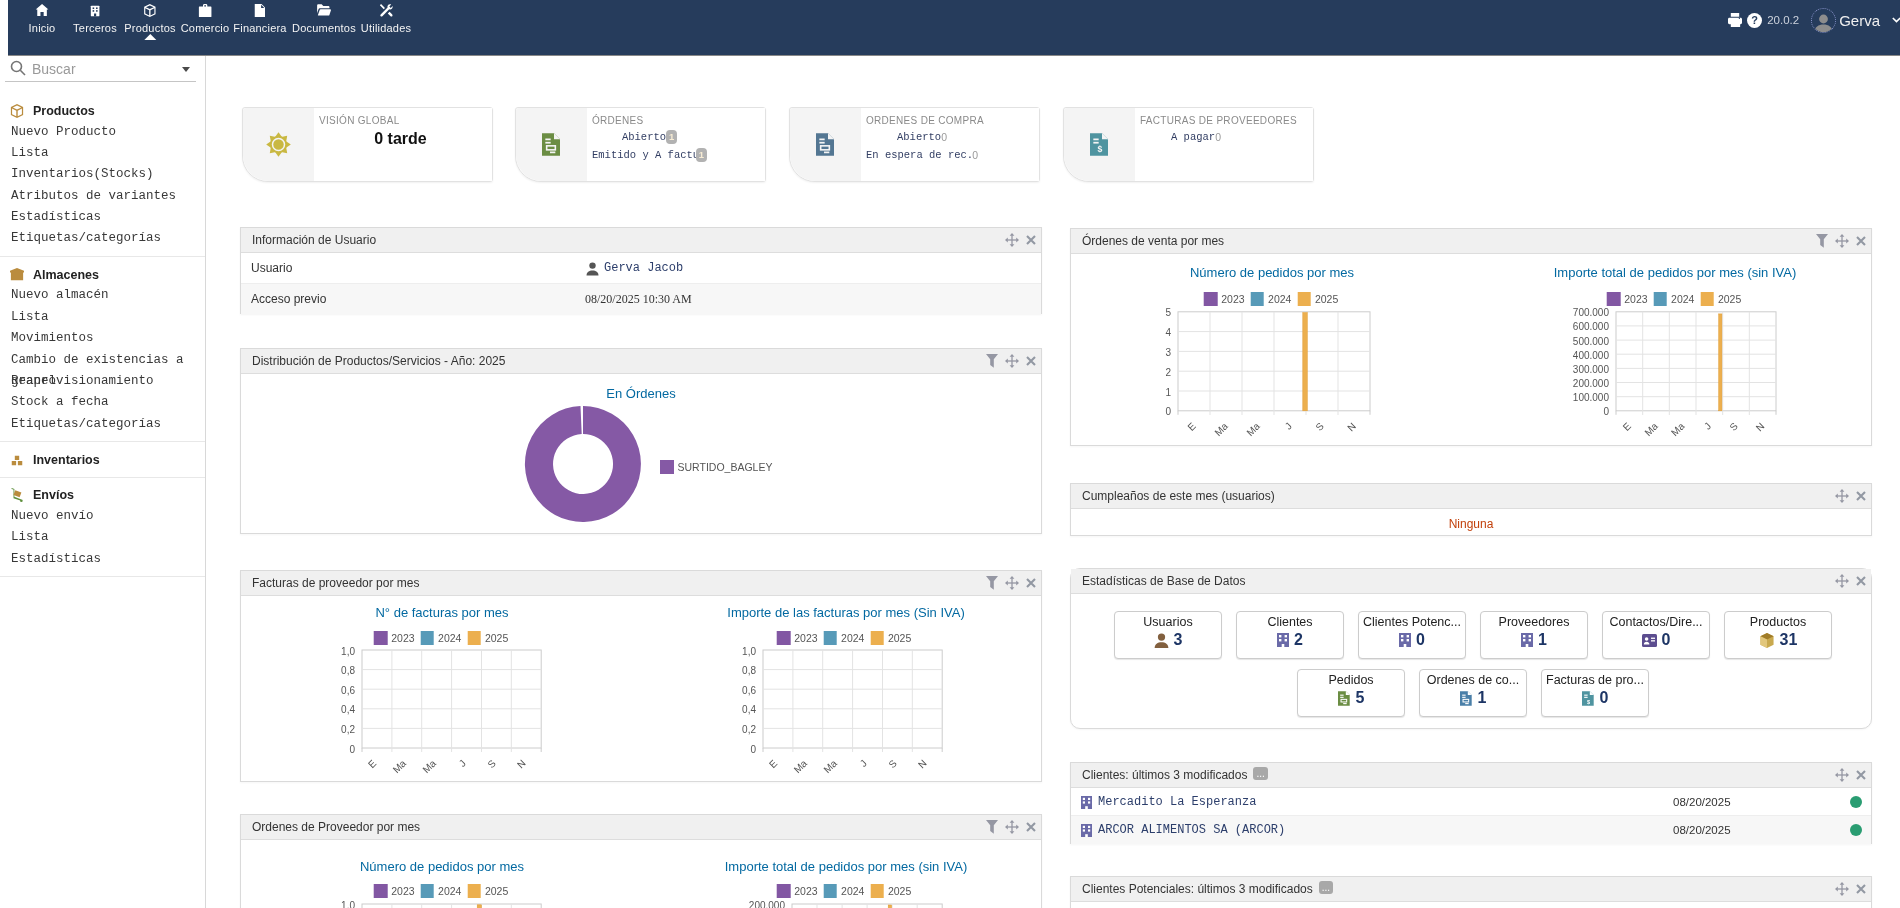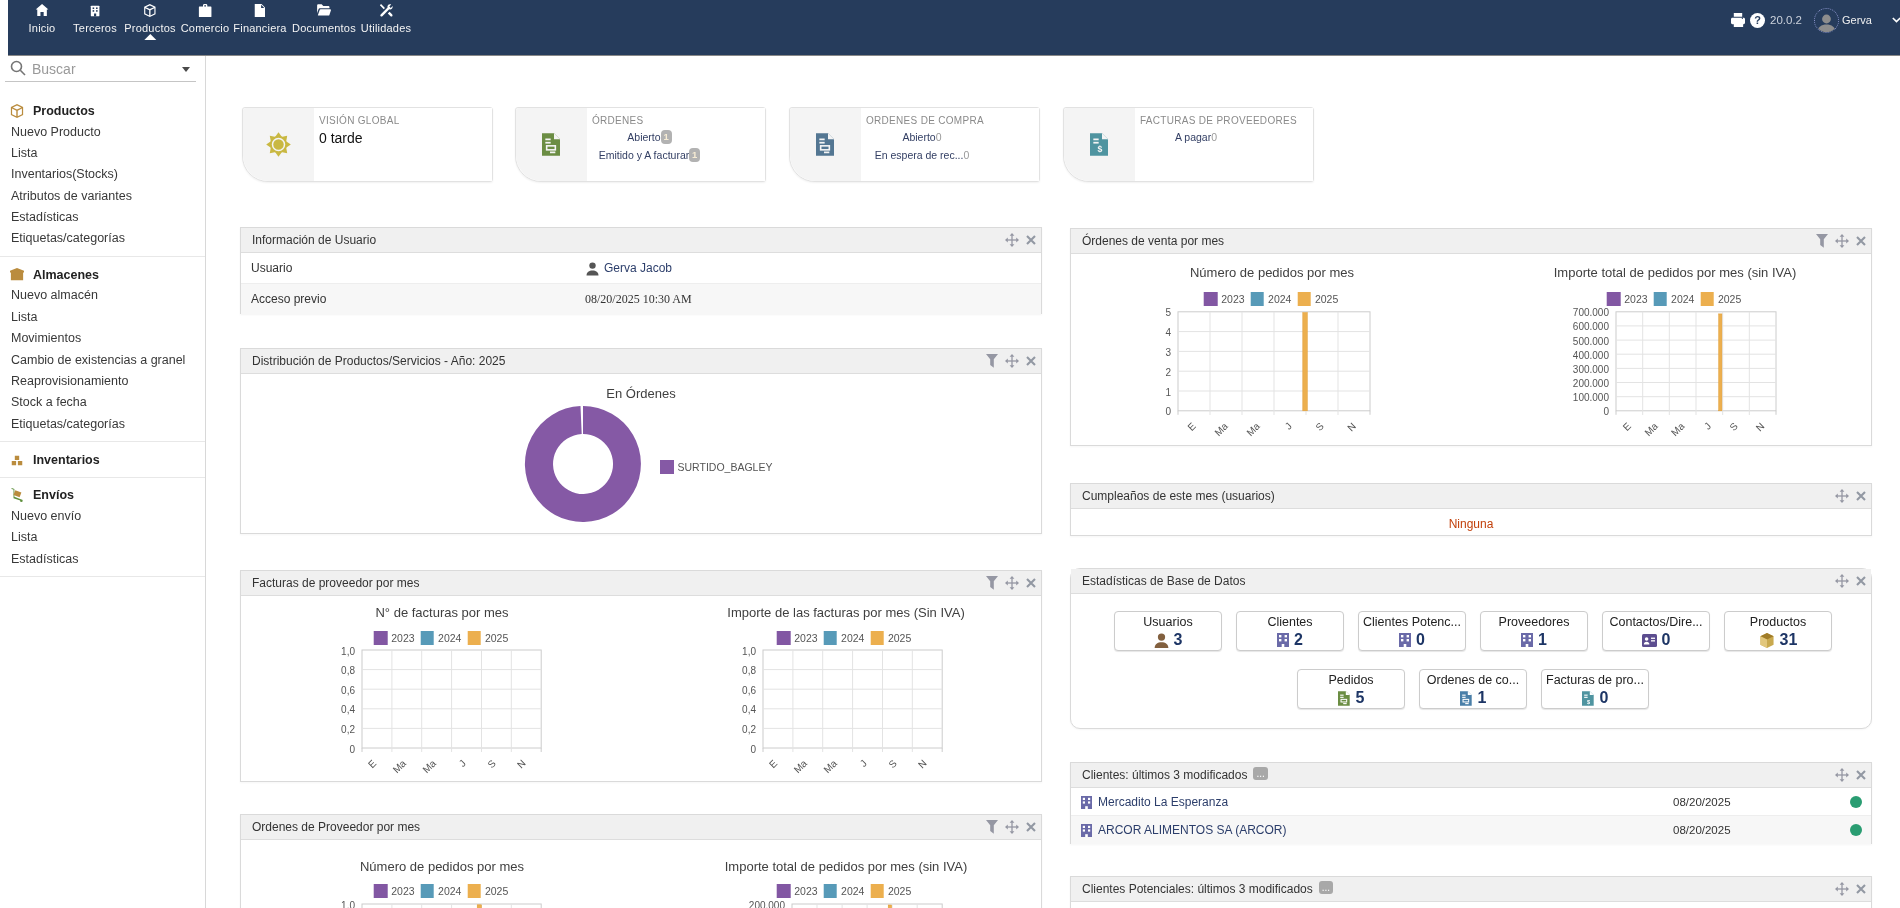--- a/index.html
+++ b/index.html
@@ -1,71 +1,71 @@
 <!DOCTYPE html>
 <html lang="es"><head>
 <meta charset="utf-8">
 <title>Dashboard</title>
 <style>
 * { margin:0; padding:0; box-sizing:border-box; }
 html,body { width:1900px; height:908px; overflow:hidden; font-family:"Liberation Sans", sans-serif; background:#ffffff; }
-a { text-decoration:none; }
+a { text-decoration:none;font-family:Liberation Mono, monospace; }
 
 
 .topbar { position:absolute; left:8px; top:0; width:1900px; height:56px; background:#263c5c; border-bottom:1px solid #888; z-index:10; }
 .topmenu { position:absolute; top:0; left:0; height:40px; }
 .topmenu .tmi { position:absolute; top:0; height:40px; transform:translateX(-50%); text-align:center; color:#f0f0f0; padding-top:4px; font-size:11px; white-space:nowrap; }
 .topmenu .tmi .ticon { height:16px; line-height:15px; margin-bottom:2px; }
 .topmenu .tmi .tlabel { font-size:11px; color:#f4f4f4; letter-spacing:0.2px; }
 .tmi.active .caret-up { position:absolute; bottom:0; left:50%; margin-left:-6px; width:0; height:0; border-left:6px solid transparent; border-right:6px solid transparent; border-bottom:6px solid #ffffff; }
 .topright { position:absolute; right:7px; top:0; height:40px; display:flex; align-items:center; color:#e8e8e8; }
 .version { font-size:11.5px; color:#ccd2dc; margin:0 12px 0 5px; }
 .avatar { width:25px; height:25px; border-radius:50%; border:1px dotted #8a94cc; background:#263c5c; display:flex; align-items:flex-end; justify-content:center; overflow:hidden; margin-right:3px; }
-.uname { font-size:11px; color:#f0f0f0; margin-right:20px; }
+.uname { font-size:15px; color:#f0f0f0; margin-right:12px; }
 
 
 .sidebar { position:absolute; left:0; top:40px; width:206px; height:868px; background:#ffffff; border-right:1px solid #d8d8d8; }
 .search { position:absolute; left:5px; top:16px; width:191px; height:26px; border-bottom:1px solid #c5c5c5; }
 .search .mag { position:absolute; left:5px; top:4px; }
 .search .phld { position:absolute; left:27px; top:5px; color:#999; font-size:14px; background:none; }
 .search .dcaret { position:absolute; right:6px; top:11px; width:0; height:0; border-left:4.5px solid transparent; border-right:4.5px solid transparent; border-top:5.5px solid #4a4a4a; }
 .menu { position:absolute; left:0; top:53px; width:205px; }
 .msec { padding:7px 0 0 10px; }
 .msec .mhead { font-weight:bold; font-size:12.5px; color:#222; height:21.5px; display:flex; align-items:center; gap:9px; }
 .msec .mitem { display:block; font-size:12.5px; color:#383838; height:21.4px; line-height:21.4px; padding-left:1px; }
 .msep { border-top:1px solid #e8e8e8; margin:6px 0 0 0; }
 
 
 .kpi { position:absolute; top:107px; width:251px; height:75px; background:#fff; border:1px solid #e2e2e2; border-radius:3px 3px 3px 26px; box-shadow:0 1px 2px rgba(0,0,0,0.06); }
 .kpi .kicon { position:absolute; left:0; top:0; bottom:0; width:71px; background:#f4f4f4; border-radius:3px 0 0 26px; display:flex; align-items:center; justify-content:center; }
 .kpi .kbody { position:absolute; left:71px; top:0; right:0; bottom:0; background:#fff; padding:7px 10px 0 5px; }
 .kpi .ktitle { font-size:10px; color:#8a8a8a; letter-spacing:0.3px; margin-bottom:4px; white-space:nowrap; }
-.kpi .kbig { font-size:14px; font-weight:normal; color:#111; margin-top:3px; }
+.kpi .kbig { font-size:16px; font-weight:bold; color:#111; margin-top:3px;text-align:center; }
 .kpi .krow { display:flex; align-items:center; justify-content:center; font-size:10.5px; margin-bottom:3.5px; padding-right:48px; height:14px; }
 .kpi .krow a { white-space:nowrap; overflow:hidden; }
 .kpi .krow a { color:#323e63; }
 .kpi .badge { min-width:11px; height:14px; border-radius:4px; background:#b2b2b2; color:#f7ecd4; font-size:9.5px; font-weight:bold; text-align:center; line-height:14px; padding:0 1px; }
 .kpi .kzero { color:#9a9a9a; font-size:10.5px; padding-right:3px; }
 
 
 .panel { position:absolute; background:#fff; border:1px solid #dadada; box-shadow:0 1px 2px rgba(0,0,0,0.04); }
 .ph { height:25px; background:#f0f0f0; border-bottom:1px solid #ddd; position:relative; }
 .ph .pt { position:absolute; left:11px; top:0; line-height:25px; font-size:12px; color:#333; }
 .ph .picons { position:absolute; right:5px; top:5px; display:flex; gap:7px; align-items:center; }
 .dots { display:inline-block; background:#a8a8a8; color:#fff; border-radius:3px; font-size:10px; line-height:13px; height:13px; padding:0 3px; vertical-align:2px; margin-left:6px; }
 
 .trow { position:relative; font-size:12px; color:#333; }
 .ninguna { text-align:center; color:#c2410c; font-size:12px; padding-top:8px; }
 
 
-.sbox { position:absolute; width:108px; height:40px; background:#fff; border:1px solid #ccc; border-radius:4px; box-shadow:0 1px 1px rgba(0,0,0,0.1); text-align:center; }
+.sbox { position:absolute; width:108px; height:48px; background:#fff; border:1px solid #ccc; border-radius:4px; box-shadow:0 1px 1px rgba(0,0,0,0.1); text-align:center; }
 .sbox .sl { font-size:12.5px; color:#222; margin-top:3px; white-space:nowrap; overflow:hidden; }
 .sbox .sv { font-size:16px; color:#1d3565; margin-top:2px; display:flex; align-items:center; justify-content:center; gap:5px; }
 
-.chart-title { position:absolute; font-size:13px; color:#404040; text-align:center; white-space:nowrap; }
+.chart-title { position:absolute; font-size:13px; color:#0369a1; text-align:center; white-space:nowrap; }
 .legend { position:absolute; display:flex; font-size:10.5px; color:#555; align-items:center; }
 .legend .sq { width:13.5px; height:13.5px; margin-right:4px; }
 .legend .lt { margin-right:6px; }
 svg.chart { position:absolute; overflow:visible; }
 </style>
 </head>
 <body>
 
 <div class="topbar">
   <div class="topmenu" style="left:6px;">

